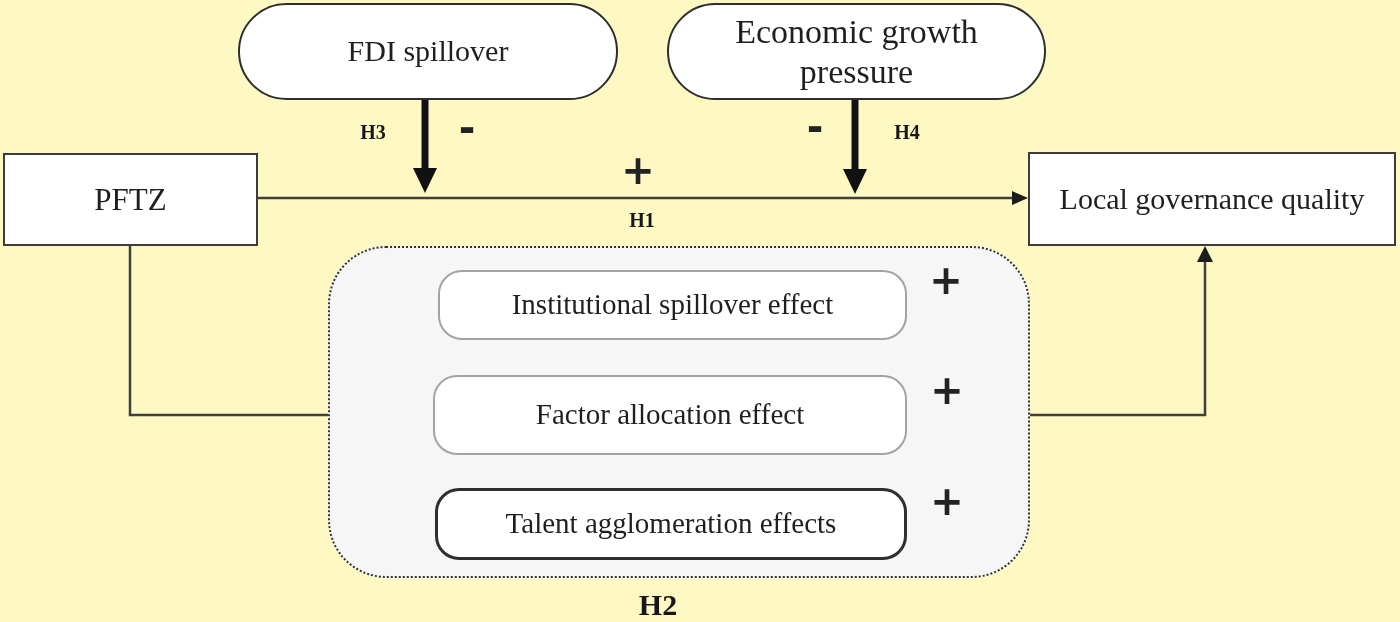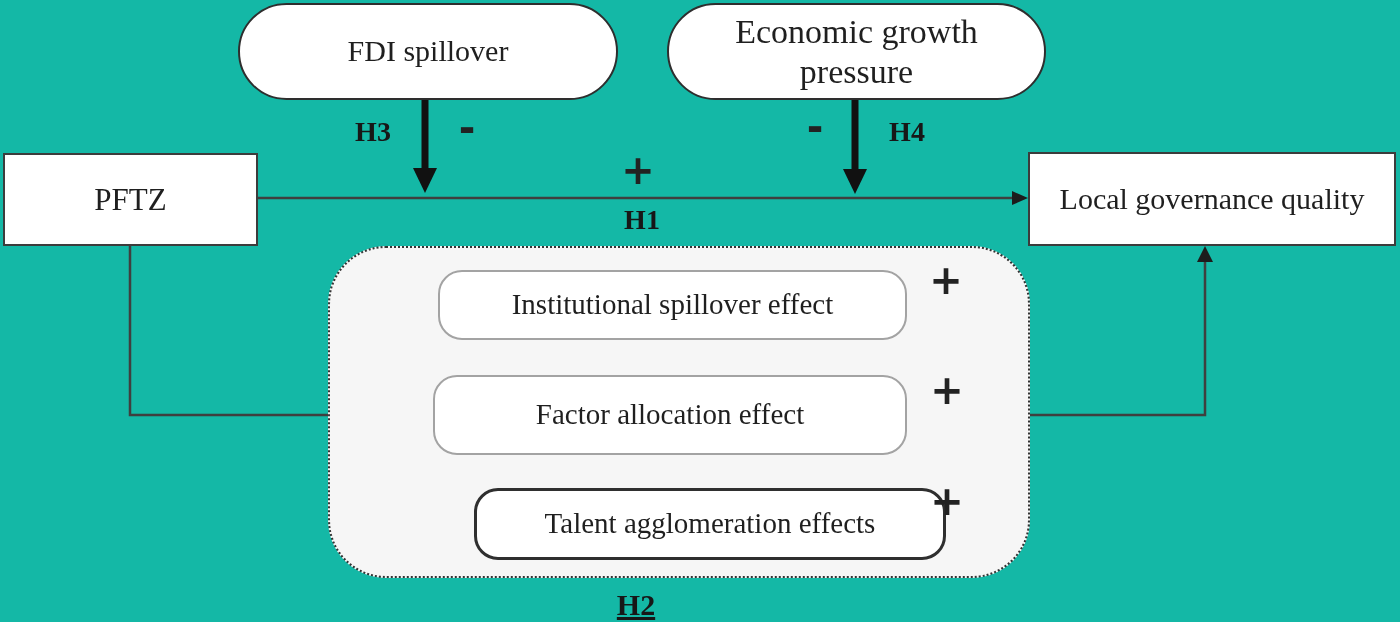--- a/index.html
+++ b/index.html
@@ -1,66 +1,66 @@
 <!DOCTYPE html>
 <html><head>
 <meta charset="utf-8">
 <style>
   html,body{margin:0;padding:0;background:#fff;}
   .canvas{
-    position:relative;width:1400px;height:622px;background:#14b8a6;
+    position:relative;width:1400px;height:622px;background:#fef9c3;
     font-family:"Liberation Serif","DejaVu Serif",serif;color:#1f1f1f;
     overflow:hidden;
   }
   .canvas svg{position:absolute;left:0;top:0;width:1400px;height:622px;}
 
   .node{
     position:absolute;box-sizing:border-box;background:#fff;
     display:flex;align-items:center;justify-content:center;
     text-align:center;font-size:29px;line-height:1.15;
   }
   .stadium{border:2px solid #2e2e2e;border-radius:49px;}
   .rect{border:2px solid #3c3c3c;}
   .mediator{border:2px solid #a3a3a3;border-radius:24px;}
-  .mediator.strong{border:3px solid #2f2f2f;margin-left:39px;}
+  .mediator.strong{border:3px solid #2f2f2f;}
 
   .node-fdi{left:238px;top:3px;width:380px;height:97px;font-size:30px;}
   .node-egp{left:667px;top:3px;width:379px;height:97px;font-size:34px;}
   .node-egp .wrap{max-width:290px;}
   .node-pftz{left:3px;top:153px;width:255px;height:93px;font-size:31px;}
   .node-lgq{left:1028px;top:152px;width:368px;height:94px;font-size:30px;}
   .node-inst{left:438px;top:270px;width:469px;height:70px;}
   .node-factor{left:433px;top:375px;width:474px;height:80px;}
   .node-talent{left:435px;top:488px;width:472px;height:72px;}
 
   .mediation-container{
     position:absolute;box-sizing:border-box;
     left:328px;top:246px;width:702px;height:332px;
     background:#f6f6f6;border:2.5px dotted #333;border-radius:58px;
   }
 
   .lbl{
     position:absolute;transform:translate(-50%,-50%);
-    font-weight:bold;font-size:28px;color:#171717;white-space:nowrap;
+    font-weight:bold;font-size:20px;color:#171717;white-space:nowrap;
   }
   .sign{
     position:absolute;transform:translate(-50%,-50%);
     font-family:"DejaVu Sans","Liberation Sans",sans-serif;
     font-weight:bold;font-size:40px;color:#222;white-space:nowrap;line-height:1;
   }
   .lbl-h3{left:373px;top:132px;}
   .sign-h3{left:467px;top:128px;}
   .sign-h4{left:815px;top:127px;}
   .lbl-h4{left:907px;top:132px;}
   .sign-h1{left:638px;top:170px;}
   .lbl-h1{left:642px;top:220px;}
   .sign-inst{left:946px;top:280px;}
   .sign-factor{left:947px;top:390px;}
   .sign-talent{left:947px;top:501px;}
-  .lbl-h2{left:636px;top:605px;font-size:30px;text-decoration:underline;}
+  .lbl-h2{left:658px;top:605px;font-size:30px;}
 </style>
 </head>
 <body>
 
 <div class="canvas">
 
   <svg viewBox="0 0 1400 622">
     <g stroke="#3f3f3f" stroke-width="2.5" fill="none">
 
       <line x1="258" y1="198" x2="1014" y2="198"></line>

